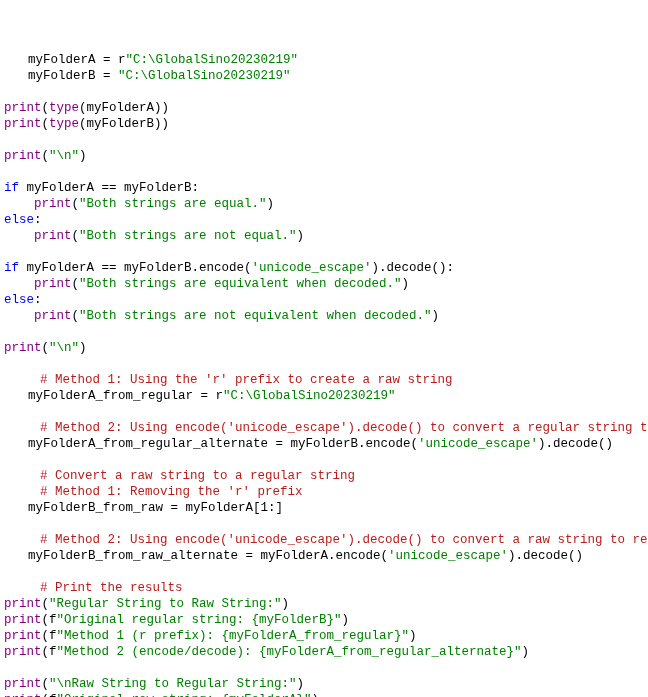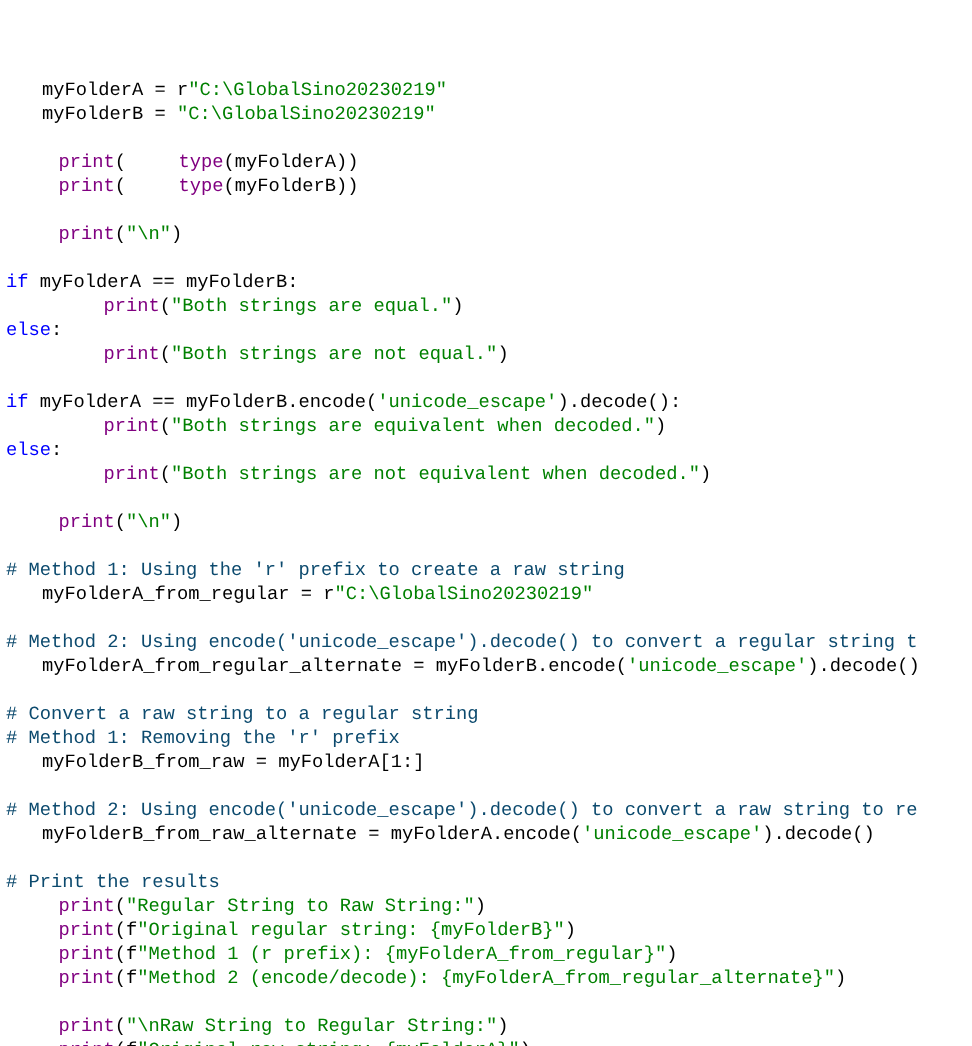--- a/index.html
+++ b/index.html
@@ -12,22 +12,22 @@
     color: #000000;
     white-space: pre;
     width: 648px;
     box-sizing: border-box;
     overflow: hidden;
   }
   .id { color: #000000; padding-left: 24px; }
   .op { color: #000000; }
   .str { color: #008000; }
   .kw { color: #0000ff; text-align: right; }
-  .bi { color: #800080; margin-left: 35px; }
-  .cm { color: #0c4a6e; }
+  .bi { color: #800080; }
+  .cm { color: #b91c1c; margin-left: 36px; }
   .num { color: #000000; }
 </style>
 </head>
 <body>
 
 
 <div id="code-container"><div class="code-line"><span class="id">myFolderA</span><span class="op"> = r</span><span class="str">"C:\GlobalSino20230219"</span></div><div class="code-line"><span class="id">myFolderB</span><span class="op"> = </span><span class="str">"C:\GlobalSino20230219"</span></div><div class="code-line">&nbsp;</div><div class="code-line"><span class="bi">print</span><span class="op">(</span><span class="bi">type</span><span class="op">(myFolderA))</span></div><div class="code-line"><span class="bi">print</span><span class="op">(</span><span class="bi">type</span><span class="op">(myFolderB))</span></div><div class="code-line">&nbsp;</div><div class="code-line"><span class="bi">print</span><span class="op">(</span><span class="str">"\n"</span><span class="op">)</span></div><div class="code-line">&nbsp;</div><div class="code-line"><span class="kw">if</span><span class="op"> myFolderA == myFolderB:</span></div><div class="code-line"><span class="op">    </span><span class="bi">print</span><span class="op">(</span><span class="str">"Both strings are equal."</span><span class="op">)</span></div><div class="code-line"><span class="kw">else</span><span class="op">:</span></div><div class="code-line"><span class="op">    </span><span class="bi">print</span><span class="op">(</span><span class="str">"Both strings are not equal."</span><span class="op">)</span></div><div class="code-line">&nbsp;</div><div class="code-line"><span class="kw">if</span><span class="op"> myFolderA == myFolderB.encode(</span><span class="str">'unicode_escape'</span><span class="op">).decode():</span></div><div class="code-line"><span class="op">    </span><span class="bi">print</span><span class="op">(</span><span class="str">"Both strings are equivalent when decoded."</span><span class="op">)</span></div><div class="code-line"><span class="kw">else</span><span class="op">:</span></div><div class="code-line"><span class="op">    </span><span class="bi">print</span><span class="op">(</span><span class="str">"Both strings are not equivalent when decoded."</span><span class="op">)</span></div><div class="code-line">&nbsp;</div><div class="code-line"><span class="bi">print</span><span class="op">(</span><span class="str">"\n"</span><span class="op">)</span></div><div class="code-line">&nbsp;</div><div class="code-line"><span class="cm"># Method 1: Using the 'r' prefix to create a raw string</span></div><div class="code-line"><span class="id">myFolderA_from_regular</span><span class="op"> = r</span><span class="str">"C:\GlobalSino20230219"</span></div><div class="code-line">&nbsp;</div><div class="code-line"><span class="cm"># Method 2: Using encode('unicode_escape').decode() to convert a regular string t</span></div><div class="code-line"><span class="id">myFolderA_from_regular_alternate</span><span class="op"> = myFolderB.encode(</span><span class="str">'unicode_escape'</span><span class="op">).decode()</span></div><div class="code-line">&nbsp;</div><div class="code-line"><span class="cm"># Convert a raw string to a regular string</span></div><div class="code-line"><span class="cm"># Method 1: Removing the 'r' prefix</span></div><div class="code-line"><span class="id">myFolderB_from_raw</span><span class="op"> = myFolderA[</span><span class="num">1</span><span class="op">:]</span></div><div class="code-line">&nbsp;</div><div class="code-line"><span class="cm"># Method 2: Using encode('unicode_escape').decode() to convert a raw string to re</span></div><div class="code-line"><span class="id">myFolderB_from_raw_alternate</span><span class="op"> = myFolderA.encode(</span><span class="str">'unicode_escape'</span><span class="op">).decode()</span></div><div class="code-line">&nbsp;</div><div class="code-line"><span class="cm"># Print the results</span></div><div class="code-line"><span class="bi">print</span><span class="op">(</span><span class="str">"Regular String to Raw String:"</span><span class="op">)</span></div><div class="code-line"><span class="bi">print</span><span class="op">(f</span><span class="str">"Original regular string: {myFolderB}"</span><span class="op">)</span></div><div class="code-line"><span class="bi">print</span><span class="op">(f</span><span class="str">"Method 1 (r prefix): {myFolderA_from_regular}"</span><span class="op">)</span></div><div class="code-line"><span class="bi">print</span><span class="op">(f</span><span class="str">"Method 2 (encode/decode): {myFolderA_from_regular_alternate}"</span><span class="op">)</span></div><div class="code-line">&nbsp;</div><div class="code-line"><span class="bi">print</span><span class="op">(</span><span class="str">"\nRaw String to Regular String:"</span><span class="op">)</span></div><div class="code-line"><span class="bi">print</span><span class="op">(f</span><span class="str">"Original raw string: {myFolderA}"</span><span class="op">)</span></div></div>
 
 
 

